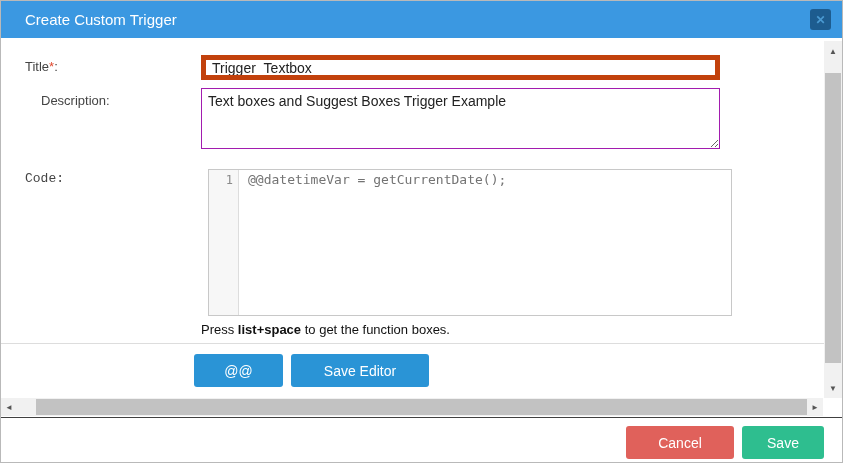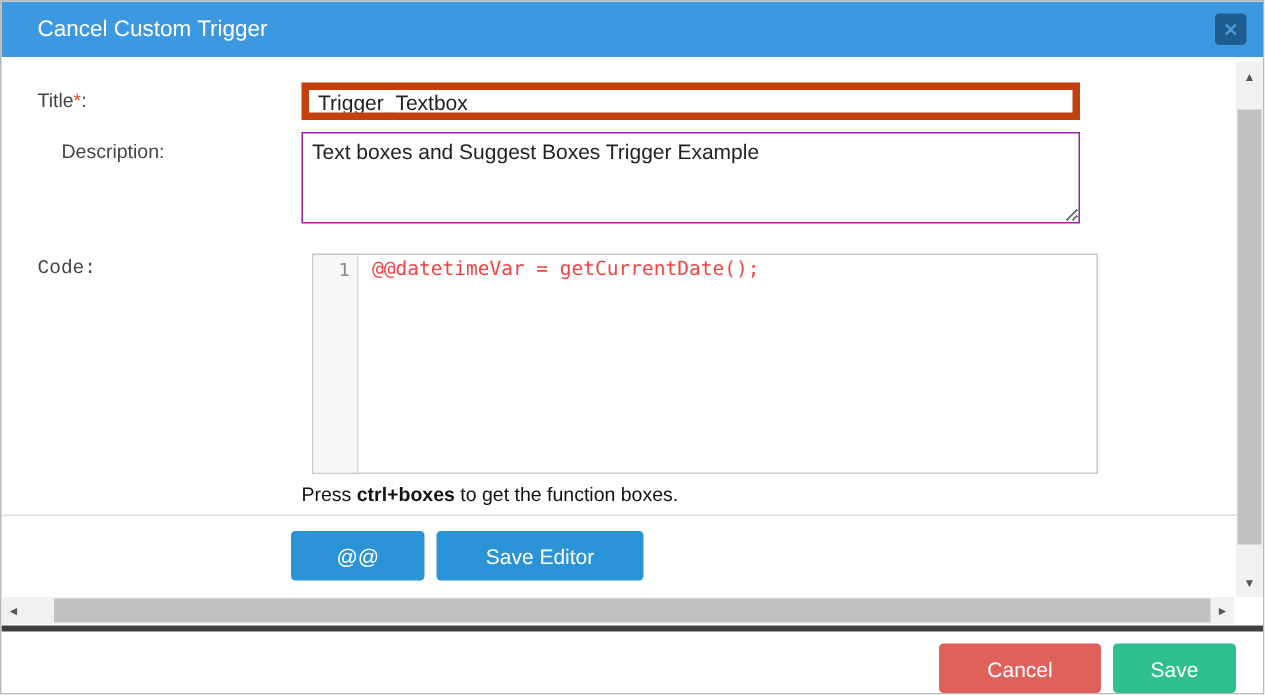--- a/index.html
+++ b/index.html
@@ -47,21 +47,21 @@
   
   .code-editor {
     position:absolute; left:207px; top:168px; width:524px; height:147px;
     border:1px solid #c8c8c8; background:#fff; display:flex;
     font-family:"DejaVu Sans Mono", monospace;
   }
   .gutter {
     width:30px; background:#f7f7f7; border-right:1px solid #dddddd;
     color:#8a8a8a; font-size:12px; text-align:right; padding:3px 5px 0 0;
   }
-  .code-pane { flex:1; padding:2px 0 0 9px; font-size:13px; color:#ef4444; white-space:pre; }
+  .code-pane { flex:1; padding:2px 0 0 9px; font-size:13px; color:#737373; white-space:pre; }
 
   
   .hint { position:absolute; left:200px; top:321px; font-size:13px; color:#111; }
   .hint b { font-weight:bold; }
 
   
   .divider { position:absolute; left:0; top:342px; width:823px; height:1px; background:#dddddd; }
 
   
   .action-btn {
@@ -86,55 +86,55 @@
   .vscroll { position:absolute; left:823px; top:40px; width:18px; height:357px; background:#f1f1f1; }
   .vscroll .arrow {
     position:absolute; left:0; width:18px; height:16px; display:flex;
     align-items:center; justify-content:center; font-size:8px; color:#555; cursor:pointer;
   }
   .vscroll .arrow.up { top:2px; }
   .vscroll .arrow.down { bottom:2px; }
   .vscroll .thumb { position:absolute; left:1px; top:32px; width:16px; height:290px; background:#c2c2c2; cursor:pointer; }
 
   
-  .footer { position:absolute; left:0; top:416px; width:100%; height:47px; background:#ffffff; border-top:4px solid #404040; }
+  .footer { position:absolute; left:0; top:416px; width:100%; height:47px; background:#ffffff; border-top:1px solid #404040; }
   .footer-btn {
     position:absolute; top:8px; height:33px; border:none; border-radius:3px;
     color:#ffffff; font-size:14px; cursor:pointer; font-family:"Liberation Sans", sans-serif;
   }
   .btn-cancel { left:625px; width:108px; background:#e0615b; }
   .btn-save  { left:741px; width:82px;  background:#2ebe8f; }
 </style>
 </head>
 <body>
 
 <div class="dialog">
 
   <div class="header">
-    <span>Cancel Custom Trigger</span>
+    <span>Create Custom Trigger</span>
     <span class="close-btn">
       <span class="glyph">✕</span>
     </span>
   </div>
 
   <div class="lbl lbl-title"><span>Title</span><span class="req">*</span><span>:</span></div>
   <input class="inp-title" type="text" value="Trigger_Textbox" style="">
 
   <div class="lbl lbl-desc">Description:</div>
   <textarea class="txt-desc" style="">Text boxes and Suggest Boxes Trigger Example</textarea>
 
   <div class="lbl lbl-code">Code:</div>
   <div class="code-editor">
     <div class="gutter">
       <div>1</div>
     </div>
     <div class="code-pane">@@datetimeVar = getCurrentDate();</div>
   </div>
 
-  <div class="hint"><span>Press </span><b>ctrl+boxes</b><span> to get the function boxes.</span></div>
+  <div class="hint"><span>Press </span><b>list+space</b><span> to get the function boxes.</span></div>
 
   <div class="divider"></div>
 
   <button class="action-btn btn-at">@@</button>
   <button class="action-btn btn-open">Save Editor</button>
 
   <div class="hscroll">
     <span class="arrow left">◄</span>
     <span class="thumb"></span>
     <span class="arrow right">►</span>

